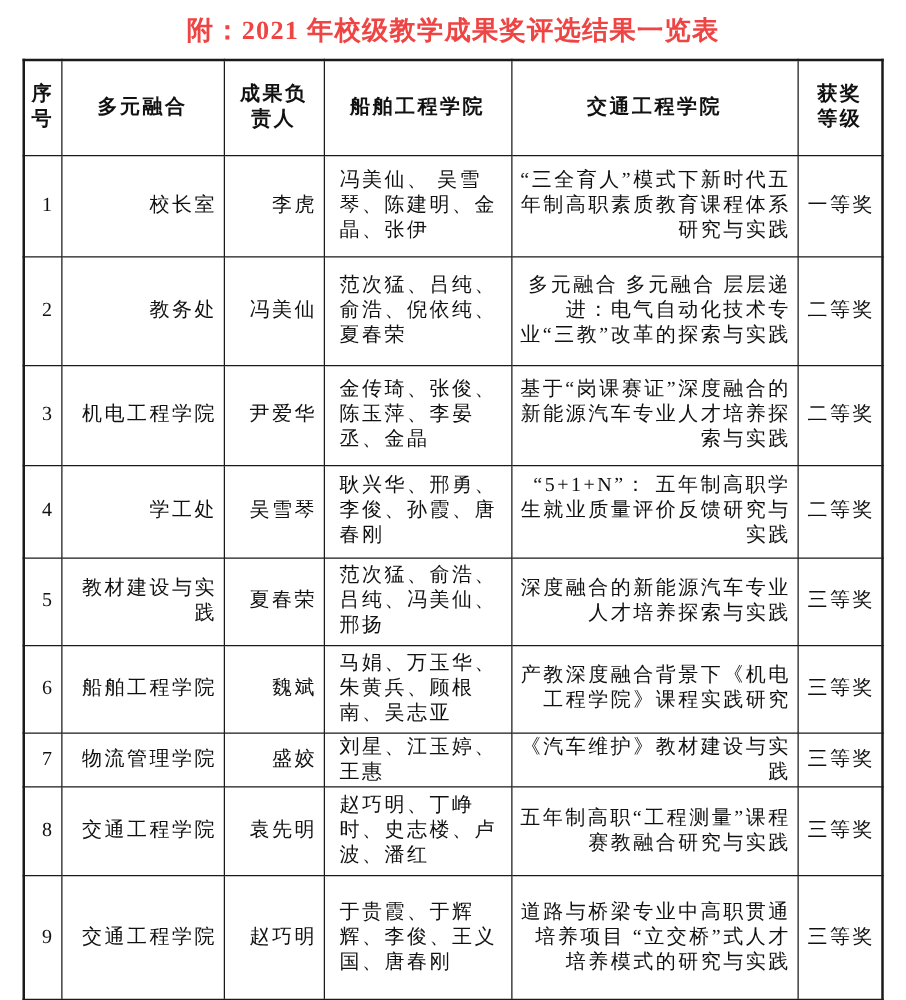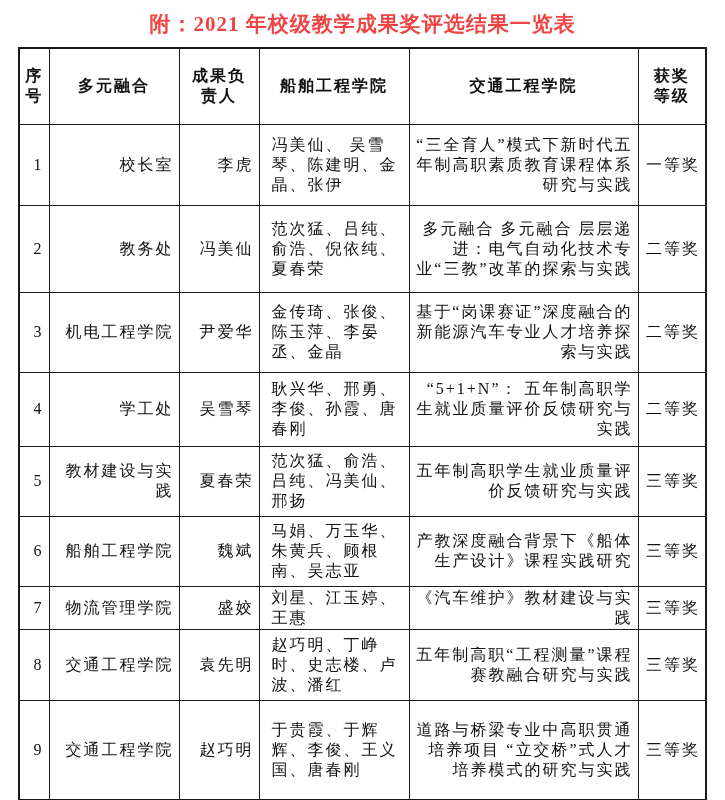--- a/index.html
+++ b/index.html
@@ -132,29 +132,29 @@
         <td class="c-leader">吴雪琴</td>
         <td class="c-collab">耿兴华、邢勇、李俊、孙霞、唐春刚</td>
         <td class="c-achv">“5+1+N”： 五年制高职学生就业质量评价反馈研究与实践</td>
         <td class="c-award">二等奖</td>
       </tr>
       <tr>
         <td class="c-no">5</td>
         <td class="c-dept">教材建设与实践</td>
         <td class="c-leader">夏春荣</td>
         <td class="c-collab">范次猛、俞浩、吕纯、冯美仙、邢扬</td>
-        <td class="c-achv">五年制高职学生就业质量评价反馈研究与实践</td>
+        <td class="c-achv">深度融合的新能源汽车专业人才培养探索与实践</td>
         <td class="c-award">三等奖</td>
       </tr>
       <tr>
         <td class="c-no">6</td>
         <td class="c-dept">船舶工程学院</td>
         <td class="c-leader">魏斌</td>
         <td class="c-collab">马娟、万玉华、朱黄兵、顾根南、吴志亚</td>
-        <td class="c-achv">产教深度融合背景下《船体生产设计》课程实践研究</td>
+        <td class="c-achv">产教深度融合背景下《机电工程学院》课程实践研究</td>
         <td class="c-award">三等奖</td>
       </tr>
       <tr>
         <td class="c-no">7</td>
         <td class="c-dept">物流管理学院</td>
         <td class="c-leader">盛姣</td>
         <td class="c-collab">刘星、江玉婷、王惠</td>
         <td class="c-achv">《汽车维护》教材建设与实践</td>
         <td class="c-award">三等奖</td>
       </tr>

